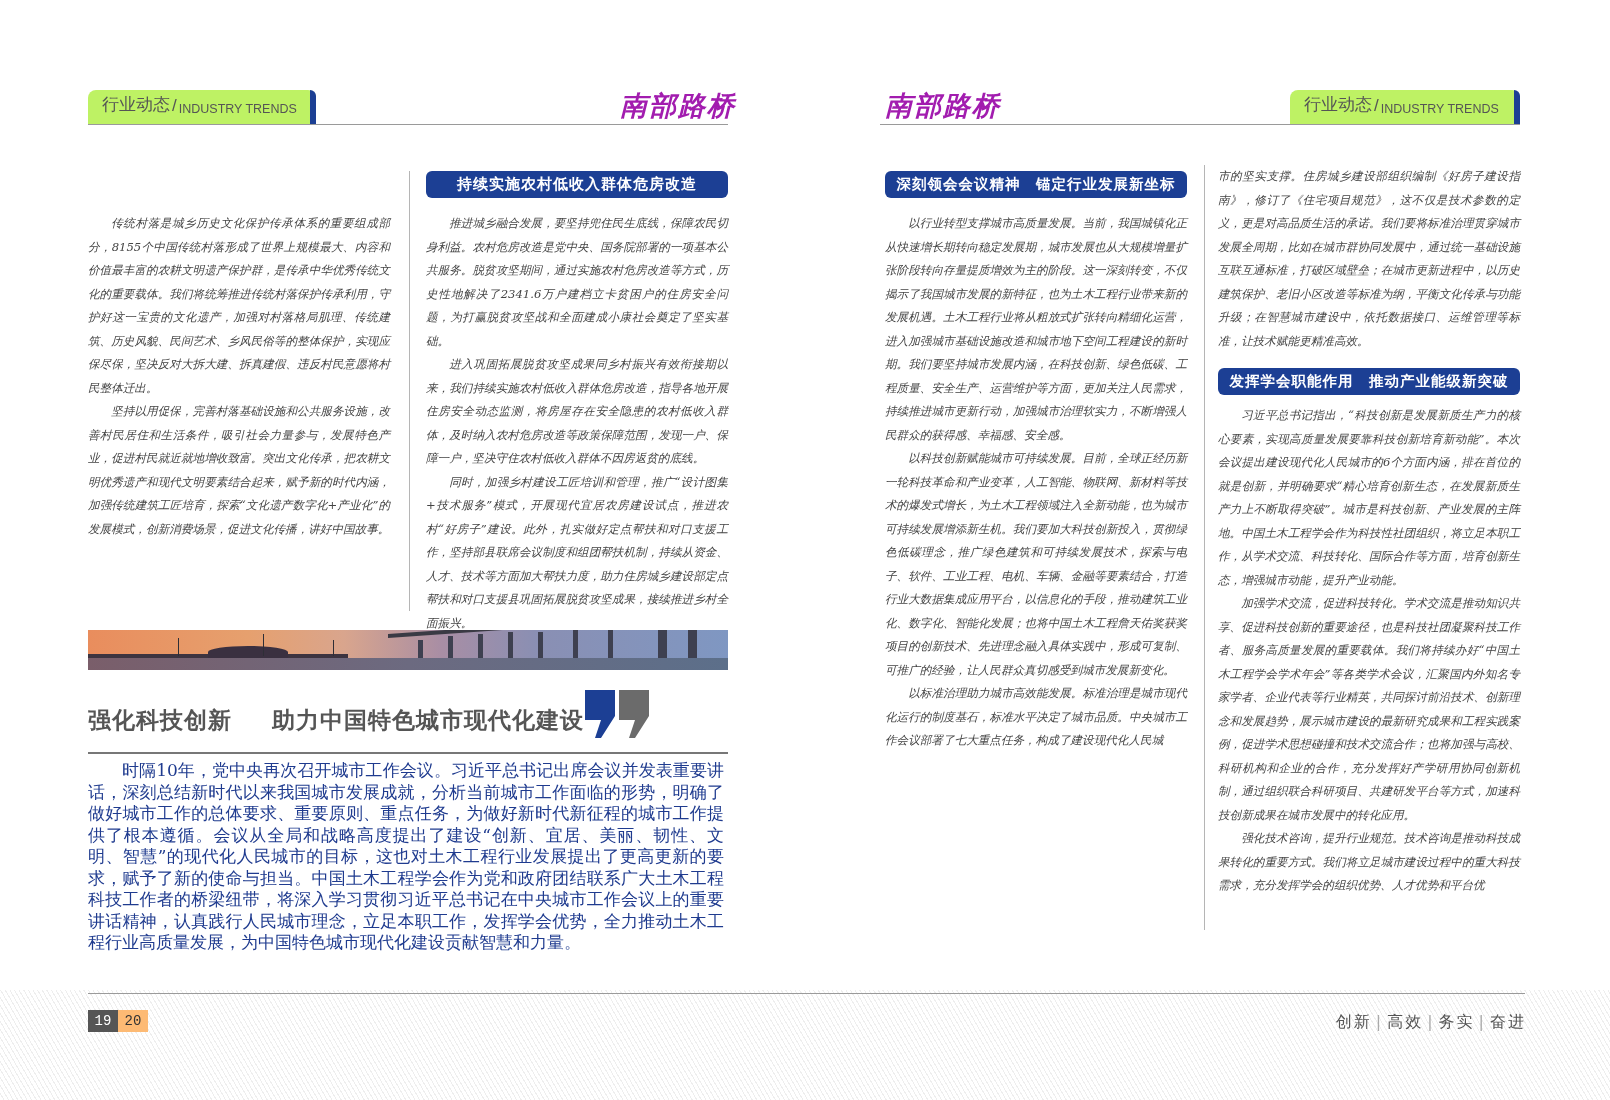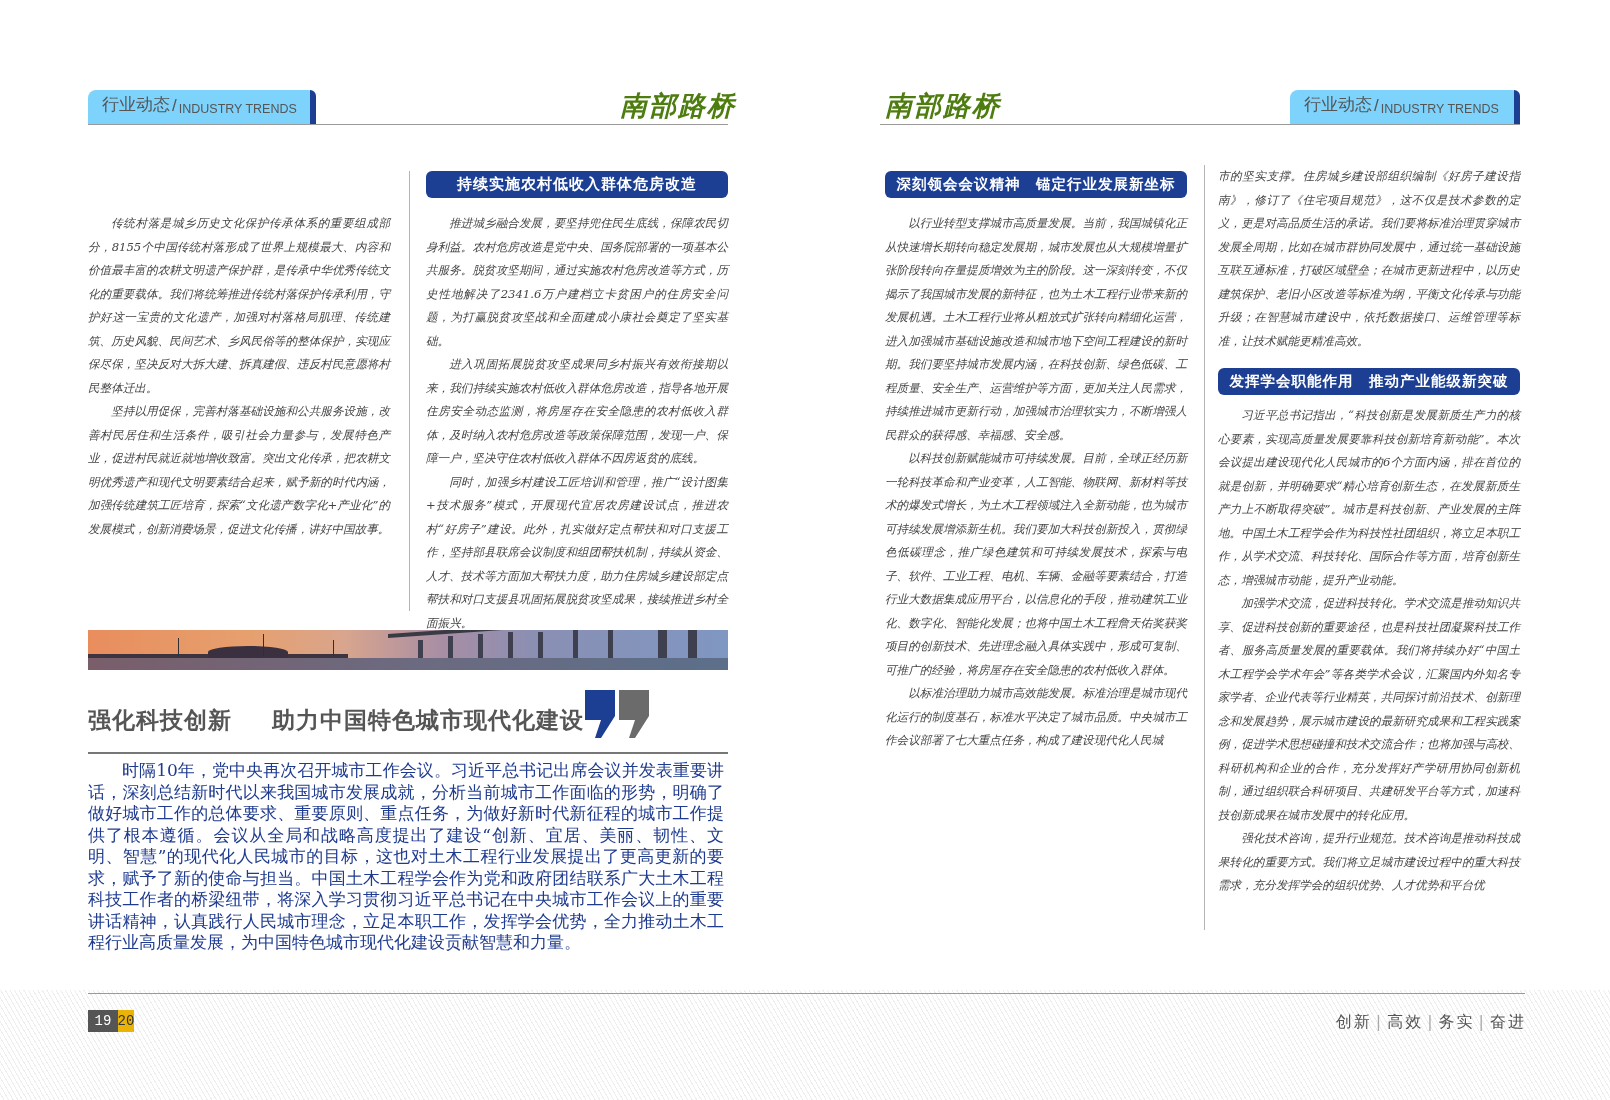--- a/index.html
+++ b/index.html
@@ -6,32 +6,32 @@
   body {
     width:1610px; height:1100px; background:#ffffff; position:relative; overflow:hidden;
     font-family: "DejaVu Serif", "Liberation Serif", serif; color:#3a3a3a;
   }
   .page { position:absolute; top:0; height:1100px; }
   .page-left { left:0; width:805px; }
   .page-right { left:805px; width:805px; }
 
   
   .hdr-tab {
-    position:absolute; top:90px; height:34px; background:#7dd3fc;
+    position:absolute; top:90px; height:34px; background:#bef264;
     border-radius:8px 8px 0 0; display:flex; align-items:flex-end; padding:0 14px 8px 14px;
     box-sizing:border-box; white-space:nowrap;
   }
   .hdr-tab .cn { font-family:"DejaVu Sans", sans-serif; font-size:17px; color:#555; }
   .hdr-tab .sep { font-family:"Liberation Sans", sans-serif; font-size:17px; color:#555; margin:0 2px; }
   .hdr-tab .en { font-family:"Liberation Sans", sans-serif; font-size:12.5px; color:#555; }
   .hdr-tab .accent { position:absolute; top:0; width:6px; height:34px; background:#1c3f94; }
   .hdr-line { position:absolute; top:124px; height:1px; background:#9a9a9a; }
   .brand {
     position:absolute; top:88px; font-family:"DejaVu Serif", serif; font-weight:bold;
-    font-size:27px; color:#4d7c0f; letter-spacing:2px; font-style:italic;
+    font-size:27px; color:#a21caf; letter-spacing:2px; font-style:italic;
   }
 
   
   .pill {
     position:absolute; height:27px; background:#1c3f94; border-radius:6px; color:#fff;
     font-family:"DejaVu Sans", sans-serif; font-weight:bold; font-size:15px; letter-spacing:1px;
     display:flex; align-items:center; justify-content:center; box-sizing:border-box;
     white-space:nowrap;
   }
 
@@ -67,21 +67,21 @@
   .lead p { margin:0; text-indent:2em; }
 
   
   .footer-bg {
     position:absolute; left:0; top:990px; width:1610px; height:110px;
     background:repeating-linear-gradient(60deg,#ffffff 0px,#ffffff 3px,#eeeeee 3px,#eeeeee 4px);
   }
   .footer-line { position:absolute; left:88px; top:993px; width:1437px; height:1px; background:#9a9a9a; }
   .pagenum { position:absolute; left:88px; top:1010px; height:22px; display:flex; font-family:Liberation Mono, monospace; font-size:14px; }
   .pagenum .p1 { background:#555; color:#fff; width:30px; display:flex; align-items:center; justify-content:center; }
-  .pagenum .p2 { background:#eab308; color:#333; width:16px; display:flex; align-items:center; justify-content:center; }
+  .pagenum .p2 { background:#fdba74; color:#333; width:30px; display:flex; align-items:center; justify-content:center; }
   .motto { position:absolute; right:84px; top:1012px; font-family:"DejaVu Sans", sans-serif; font-size:16px; color:#555; letter-spacing:2px; display:flex; }
   .motto .bar { color:#aaa; margin:0 4px; }
 </style>
 </head>
 <body>
 
 <div class="page page-left">
   <div class="hdr-tab" style="left:88px; width:228px;">
     <span class="cn">行业动态</span>
     <span class="sep">/</span>
@@ -147,21 +147,21 @@
     <span class="cn">行业动态</span>
     <span class="sep">/</span>
     <span class="en">INDUSTRY TRENDS</span>
     <span class="accent" style="right:0; border-radius:0 8px 0 0;"></span>
   </div>
   <div class="hdr-line" style="left:75px; width:640px;"></div>
 
   <div class="pill" style="left:80px; top:171px; width:302px; font-size:14.5px;">深刻领会会议精神　锚定行业发展新坐标</div>
   <div class="col" style="left:80px; top:212px; width:302px;">
     <p>以行业转型支撑城市高质量发展。当前，我国城镇化正从快速增长期转向稳定发展期，城市发展也从大规模增量扩张阶段转向存量提质增效为主的阶段。这一深刻转变，不仅揭示了我国城市发展的新特征，也为土木工程行业带来新的发展机遇。土木工程行业将从粗放式扩张转向精细化运营，进入加强城市基础设施改造和城市地下空间工程建设的新时期。我们要坚持城市发展内涵，在科技创新、绿色低碳、工程质量、安全生产、运营维护等方面，更加关注人民需求，持续推进城市更新行动，加强城市治理软实力，不断增强人民群众的获得感、幸福感、安全感。</p>
-    <p>以科技创新赋能城市可持续发展。目前，全球正经历新一轮科技革命和产业变革，人工智能、物联网、新材料等技术的爆发式增长，为土木工程领域注入全新动能，也为城市可持续发展增添新生机。我们要加大科技创新投入，贯彻绿色低碳理念，推广绿色建筑和可持续发展技术，探索与电子、软件、工业工程、电机、车辆、金融等要素结合，打造行业大数据集成应用平台，以信息化的手段，推动建筑工业化、数字化、智能化发展；也将中国土木工程詹天佑奖获奖项目的创新技术、先进理念融入具体实践中，形成可复制、可推广的经验，将房屋存在安全隐患的农村低收入群体。</p>
+    <p>以科技创新赋能城市可持续发展。目前，全球正经历新一轮科技革命和产业变革，人工智能、物联网、新材料等技术的爆发式增长，为土木工程领域注入全新动能，也为城市可持续发展增添新生机。我们要加大科技创新投入，贯彻绿色低碳理念，推广绿色建筑和可持续发展技术，探索与电子、软件、工业工程、电机、车辆、金融等要素结合，打造行业大数据集成应用平台，以信息化的手段，推动建筑工业化、数字化、智能化发展；也将中国土木工程詹天佑奖获奖项目的创新技术、先进理念融入具体实践中，形成可复制、可推广的经验，让人民群众真切感受到城市发展新变化。</p>
     <p>以标准治理助力城市高效能发展。标准治理是城市现代化运行的制度基石，标准水平决定了城市品质。中央城市工作会议部署了七大重点任务，构成了建设现代化人民城</p>
   </div>
 
   <div class="vline" style="left:399px; top:165px; height:765px;"></div>
 
   <div class="col" style="left:413px; top:165px; width:302px;">
     <p class="noindent">市的坚实支撑。住房城乡建设部组织编制《好房子建设指南》，修订了《住宅项目规范》，这不仅是技术参数的定义，更是对高品质生活的承诺。我们要将标准治理贯穿城市发展全周期，比如在城市群协同发展中，通过统一基础设施互联互通标准，打破区域壁垒；在城市更新进程中，以历史建筑保护、老旧小区改造等标准为纲，平衡文化传承与功能升级；在智慧城市建设中，依托数据接口、运维管理等标准，让技术赋能更精准高效。</p>
   </div>
   <div class="pill" style="left:413px; top:368px; width:302px; font-size:14.5px;">发挥学会职能作用　推动产业能级新突破</div>
   <div class="col" style="left:413px; top:404px; width:302px;">

